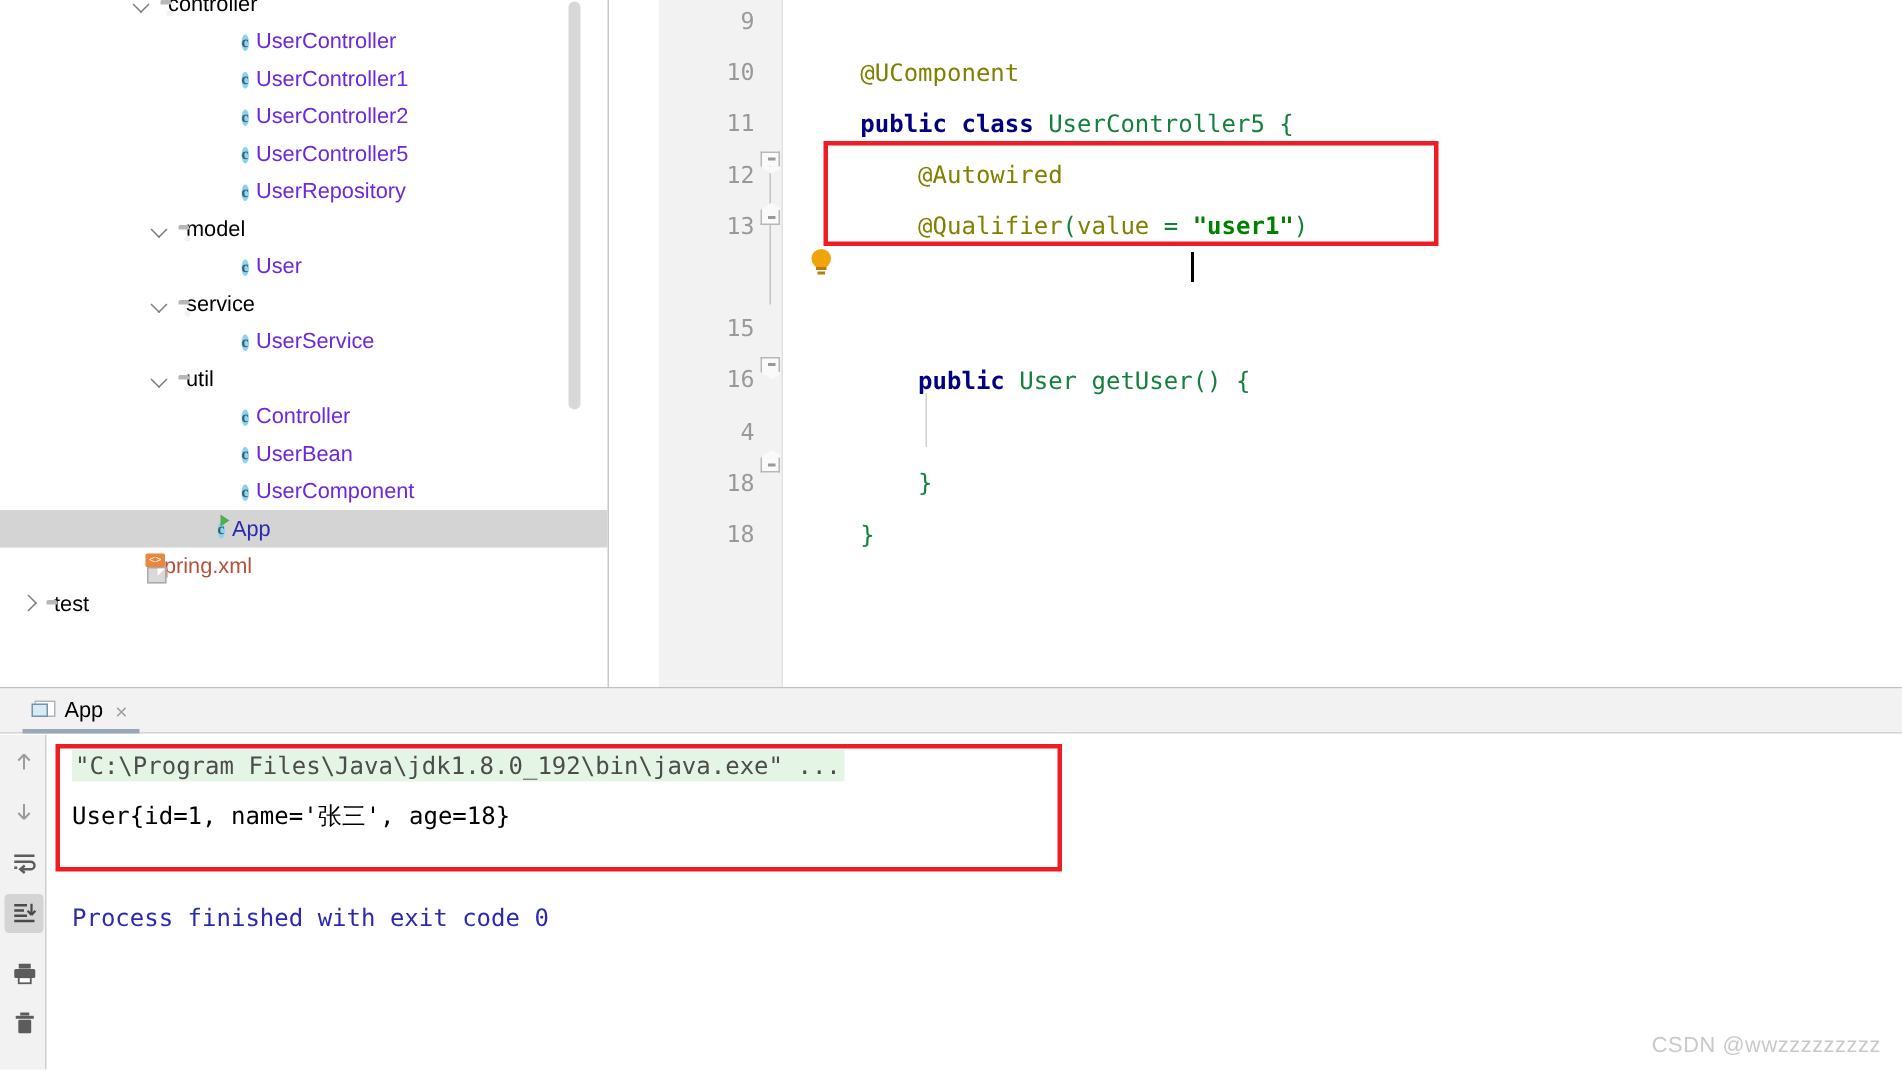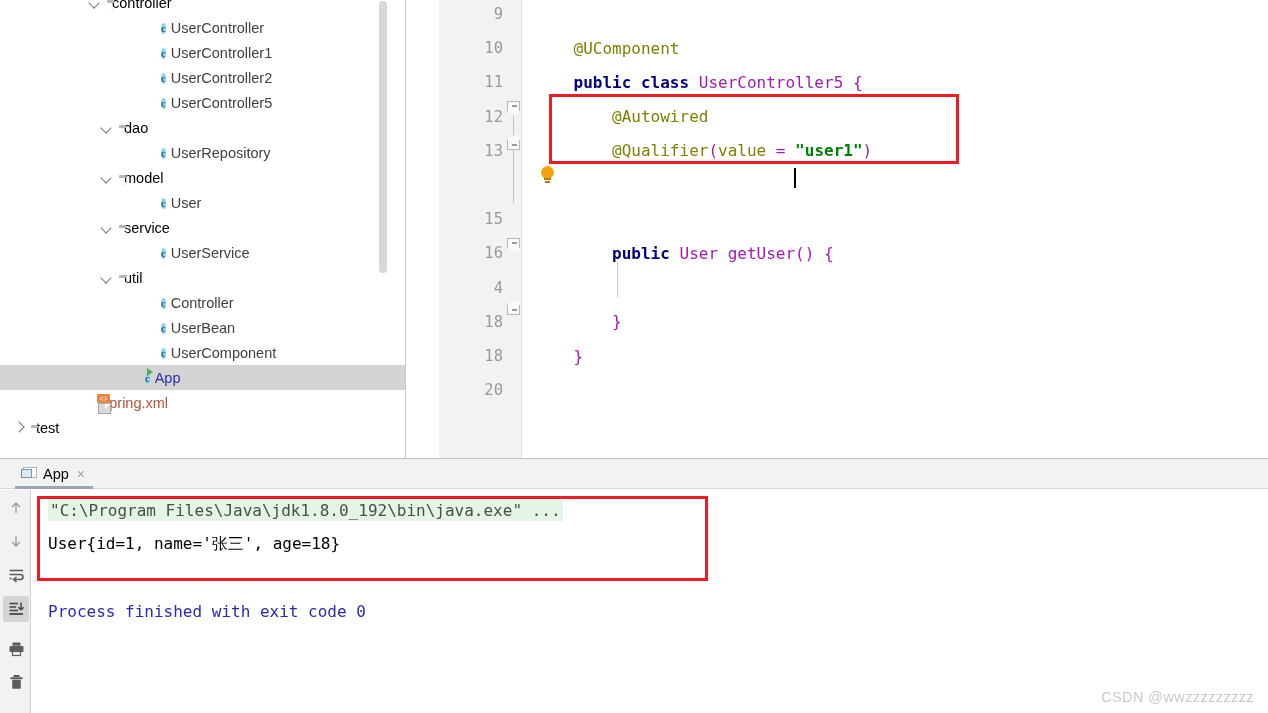--- a/index.html
+++ b/index.html
@@ -144,21 +144,21 @@
     width: 13px; height: 9px;
     background: #e8873f;
     color: #ffffff;
     font-size: 7px; line-height: 9px;
     text-align: center;
     font-family: "Liberation Sans", sans-serif;
     border-radius: 1px;
   }
 
   .tree-label { color: #000000; }
-  .tree-label.cls { color: #404040; }
+  .tree-label.cls { color: #6d28d9; }
   .tree-label.app { color: #2a2ab0; }
   .tree-label.xml { color: #b3523a; }
 
   .tree-scrollbar {
     position: absolute;
     right: 9px; top: 1px;
     width: 8px; height: 272px;
     background: #d8d8d8;
     border-radius: 4px;
   }
@@ -212,21 +212,21 @@
     font-size: 16px;
     white-space: pre;
     color: #000000;
     z-index: 2;
   }
   .kw   { color: #000080; font-weight: bold; }
   .ann  { color: #808000; }
   .str  { color: #008000; font-weight: bold; }
   .fld  { color: #871094; }
   .grayfld { color: #8b8b8b; }
-  .plain { color: #a21caf; }
+  .plain { color: #15803d; }
 
   
   .fold {
     position: absolute;
     left: 68px;
     width: 13px; height: 13px;
     z-index: 3;
   }
   .fold .shape {
     position: absolute; left: 0; top: 0;
@@ -444,27 +444,20 @@
             <span class="tree-label cls">UserController2</span>
           </div>
           <div class="tree-row">
             <div style="flex: 0 0 142px; height: 1px;"></div>
             <span class="twisty "></span>
             <span style="flex: 0 0 6px;"></span>
             <span class="ico"><span class="ico-class">c</span></span>
             <span class="tree-label cls">UserController5</span>
           </div>
           <div class="tree-row">
-            <div style="flex: 0 0 100px; height: 1px;"></div>
-            <span class="twisty open"></span>
-            <span style="flex: 0 0 6px;"></span>
-            <span class="ico"><span class="ico-folder"><span class="dot"></span></span></span>
-            <span class="tree-label ">dao</span>
-          </div>
-          <div class="tree-row">
             <div style="flex: 0 0 142px; height: 1px;"></div>
             <span class="twisty "></span>
             <span style="flex: 0 0 6px;"></span>
             <span class="ico"><span class="ico-class">c</span></span>
             <span class="tree-label cls">UserRepository</span>
           </div>
           <div class="tree-row">
             <div style="flex: 0 0 100px; height: 1px;"></div>
             <span class="twisty open"></span>
             <span style="flex: 0 0 6px;"></span>
@@ -581,24 +574,20 @@
           <div class="line" style="top: 270.6px;">
             <div class="lnum">4</div>
           </div>
           <div class="line" style="top: 304.8px;">
             <div class="lnum">18</div>
             <div class="code"><span class="plain">        </span><span class="plain">}</span></div>
           </div>
           <div class="line" style="top: 339px;">
             <div class="lnum">18</div>
             <div class="code"><span class="plain">    </span><span class="plain">}</span></div>
-          </div>
-          <div class="line" style="top: 373.2px;">
-            <div class="lnum">20</div>
-            <div class="code"></div>
           </div>
         </div>
 
       <div class="fold-line" style="top:108px;height:95px;"></div>
       <div class="fold top" style="top:101px;">
           <div class="shape"></div>
           <div class="bar"></div>
         </div>
       <div class="fold bot" style="top:140px;">
           <div class="shape"></div>

